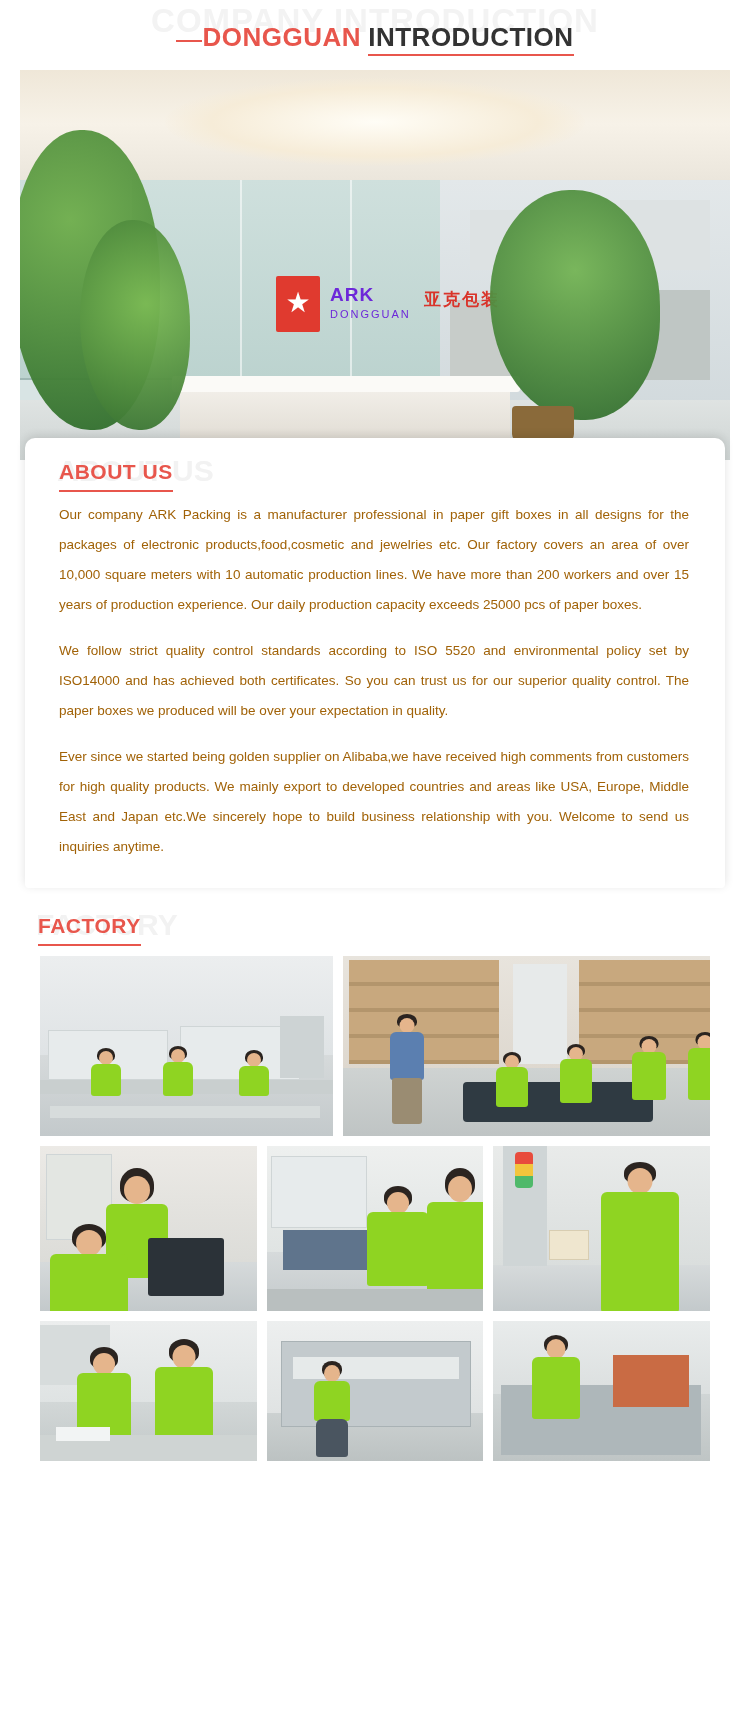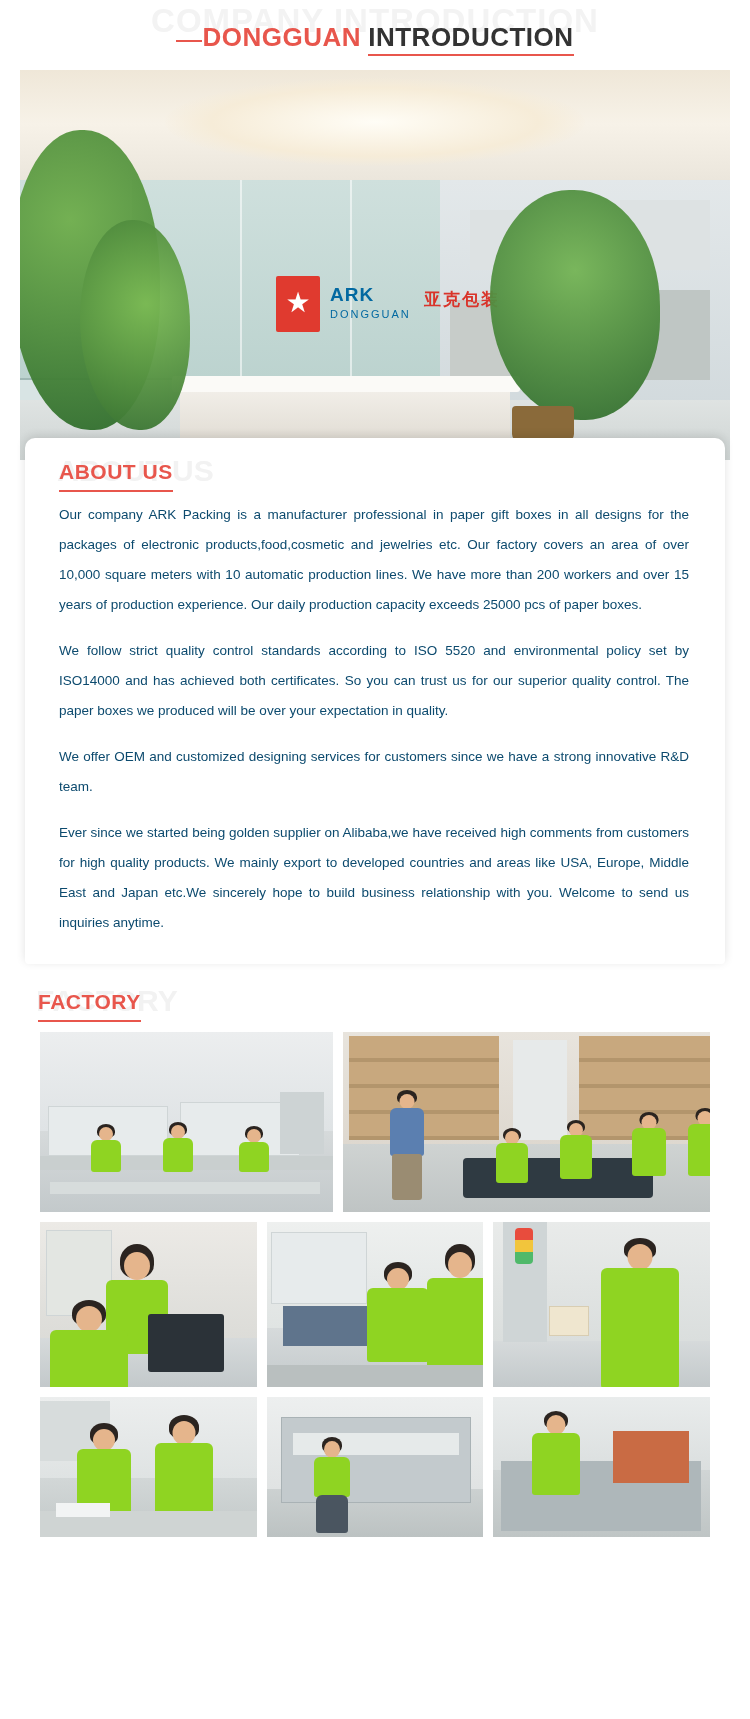--- a/index.html
+++ b/index.html
@@ -130,21 +130,21 @@
     width: 30px; height: 30px;
     color: #fff;
     font-size: 28px;
     line-height: 30px;
     text-align: center;
   }
   .banner .logo-en {
     position: absolute;
     top: 214px;
     left: 310px;
-    color: #0369a1;
+    color: #6d28d9;
     font-size: 19px;
     font-weight: bold;
     letter-spacing: 1px;
   }
   .banner .logo-en small {
     display: block;
     font-size: 11px;
     letter-spacing: 2px;
     font-weight: normal;
     margin-top: 2px;
@@ -248,21 +248,21 @@
   .about-company {
     color: #e8564c;
     font-size: 15px;
     font-weight: bold;
     margin: 14px 0 10px 16px;
   }
   .about-p {
     margin: 0 18px 16px 16px;
     font-size: 13.5px;
     line-height: 30px;
-    color: #0c4a6e;
+    color: #a16207;
     text-align: justify;
   }
   .about-p:last-child { margin-bottom: 0; }
 
   
   .factory-title {
     position: relative;
     height: 46px;
     margin-top: 22px;
   }
@@ -375,21 +375,20 @@
   </div>
 
   <div class="about-wrap">
     <div class="about-card">
       <div class="sec-title">
         <div class="ghost">ABOUT US</div>
         <div class="real">ABOUT US</div>
       </div>
       <p class="about-p">Our company ARK Packing is a manufacturer professional in paper gift boxes in all designs for the packages of electronic products,food,cosmetic and jewelries etc. Our factory covers an area of over 10,000 square meters with 10 automatic production lines. We have more than 200 workers and over 15 years of production experience. Our daily production capacity exceeds 25000 pcs of paper boxes.</p>
       <p class="about-p">We follow strict quality control standards according to ISO 5520 and environmental policy set by ISO14000 and has achieved both certificates. So you can trust us for our superior quality control. The paper boxes we produced will be over your expectation in quality.</p>
-      <p class="about-p">We offer OEM and customized designing services for customers since we have a strong innovative R&amp;D team.</p>
       <p class="about-p">Ever since we started being golden supplier on Alibaba,we have received high comments from customers for high quality products. We mainly export to developed countries and areas like USA, Europe, Middle East and Japan etc.We sincerely hope to build business relationship with you. Welcome to send us inquiries anytime.</p>
     </div>
   </div>
 
   <div class="factory-title">
     <div class="ghost">FACTORY</div>
     <div class="real">FACTORY</div>
   </div>
 
   <div class="grid">

